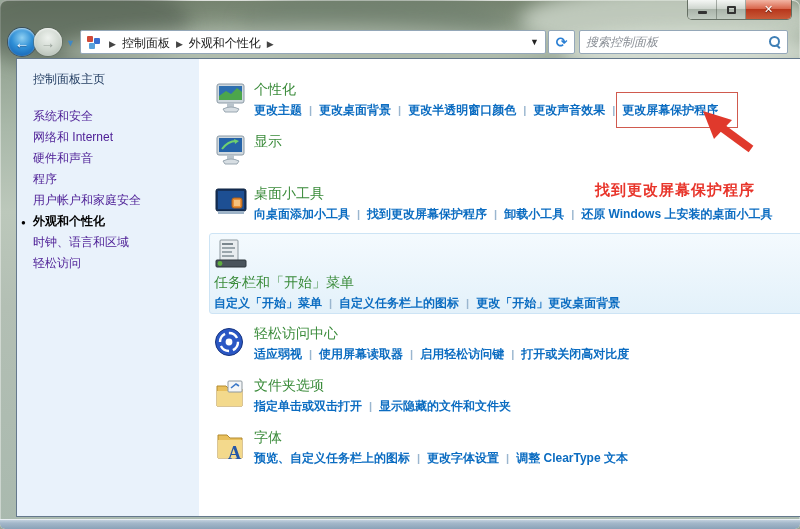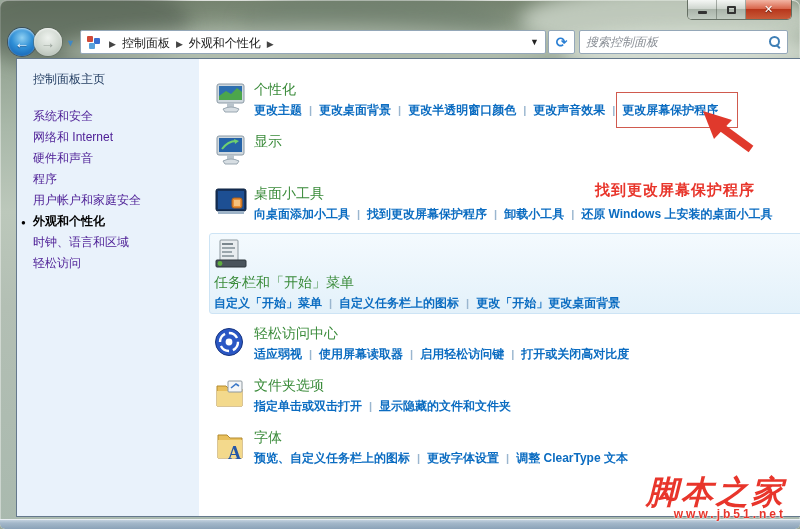--- a/index.html
+++ b/index.html
@@ -261,17 +261,13 @@
     </div>
 
     <svg class="arrow-svg" width="800" height="529" viewBox="0 0 800 529">
       <polygon points="703,111 732,120 714,139" fill="#e0392c"></polygon>
       <line x1="721" y1="127" x2="751" y2="149" stroke="#e0392c" stroke-width="8"></line>
     </svg>
 
     <div class="bottomframe"></div>
   </div>
 
-  <div class="watermark">
-    <div class="wm-title">脚本之家</div>
-    <div class="wm-url">www.jb51.net</div>
-  </div>
 </div>
 
 </body></html>

